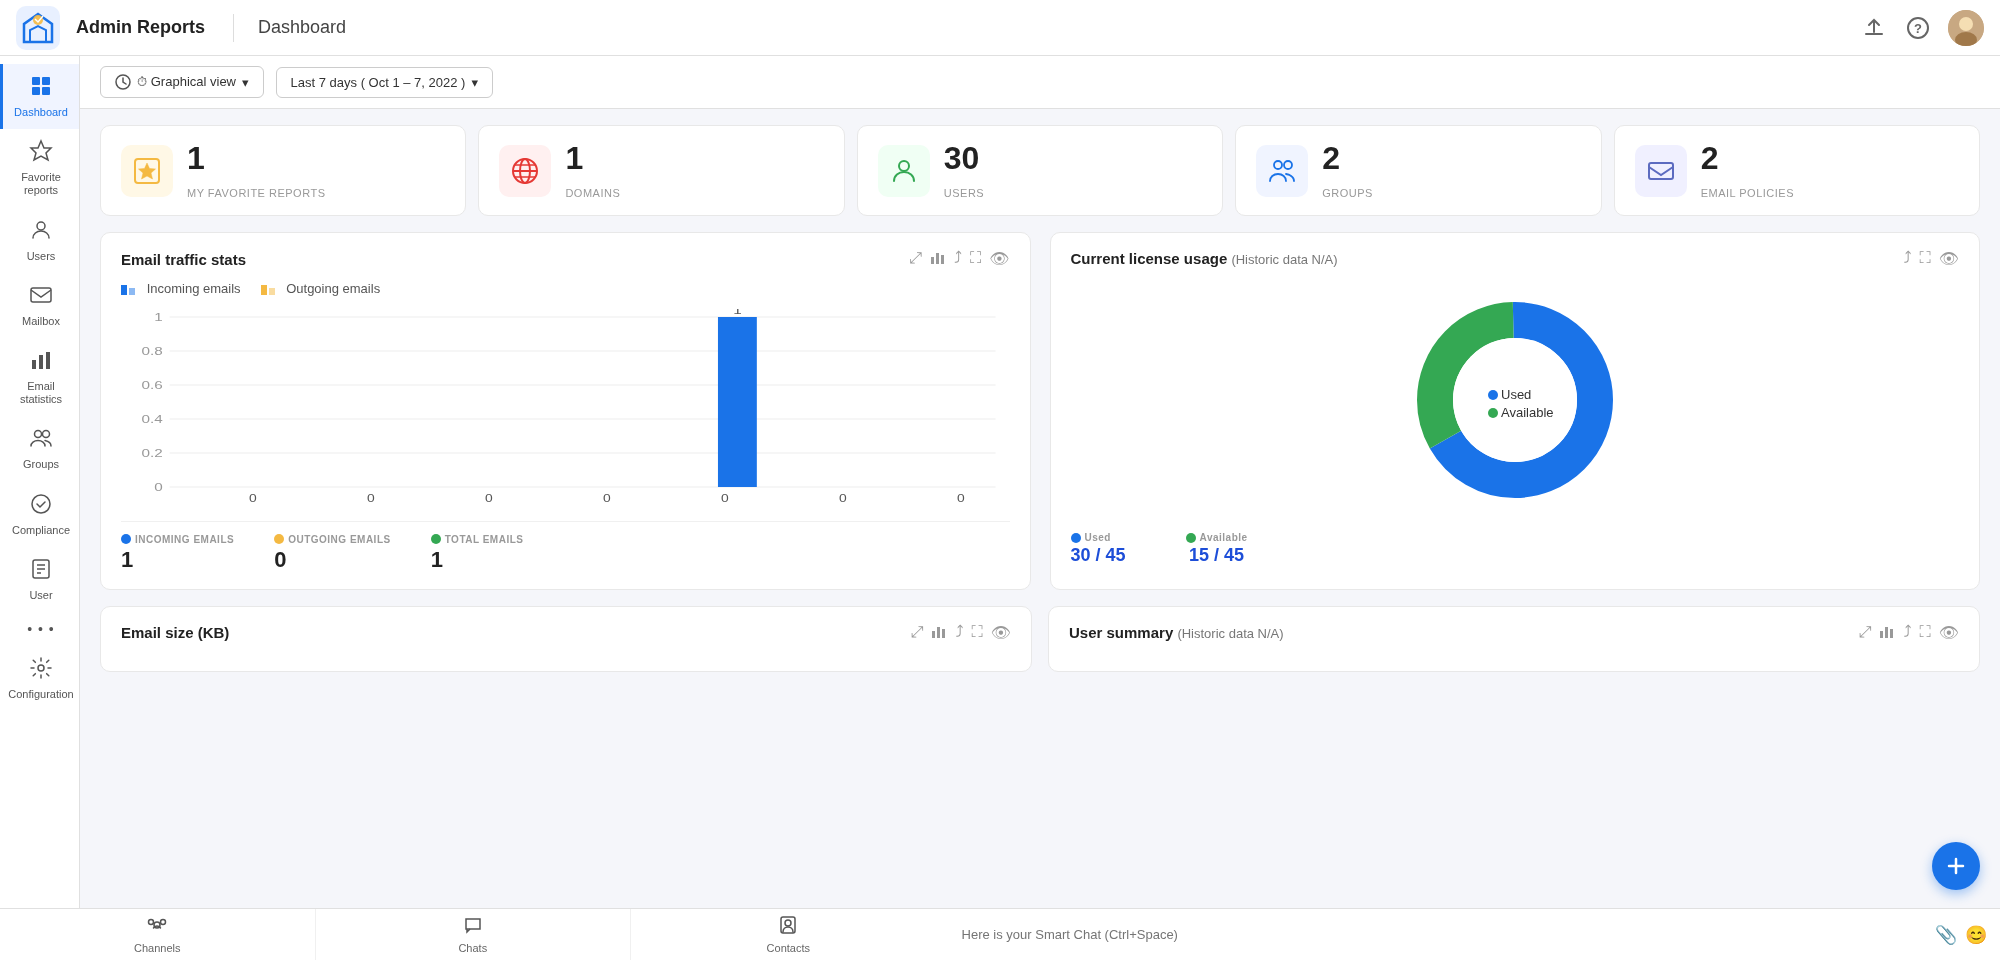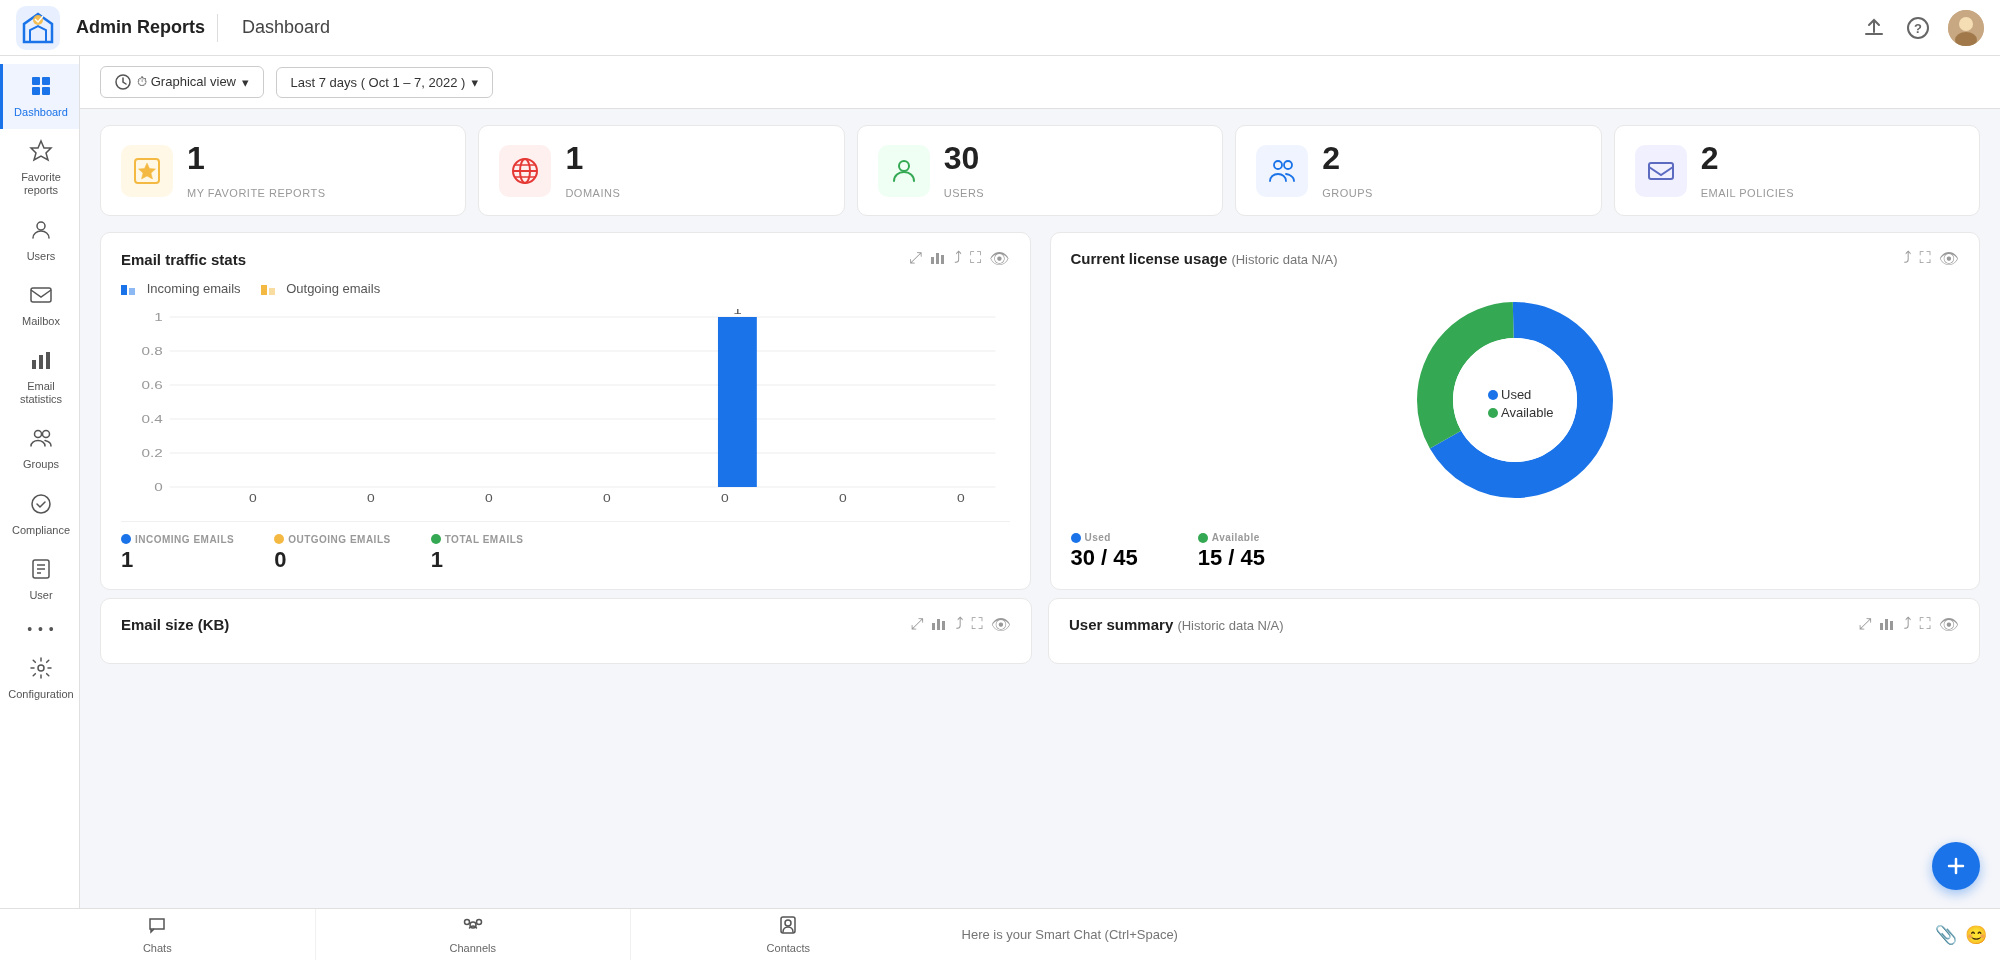--- a/index.html
+++ b/index.html
@@ -6,21 +6,21 @@
     body { font-family: -apple-system, BlinkMacSystemFont, 'Segoe UI', sans-serif; background: #f5f6fa; display: flex; flex-direction: column; height: 960px; overflow: hidden; }
 
     
     .top-header {
       display: flex; align-items: center; background: #fff;
       border-bottom: 1px solid #e0e0e0; height: 56px; padding: 0 16px;
       flex-shrink: 0;
     }
     .logo { width: 44px; height: 44px; margin-right: 16px; }
     .logo svg { width: 44px; height: 44px; }
-    .header-title { font-size: 18px; font-weight: 600; color: #222; margin-right: 12px; }
+    .header-title { font-size: 18px; font-weight: 600; color: #222; margin-right: 28px; }
     .header-divider { width: 1px; height: 28px; background: #ddd; margin-right: 24px; }
     .header-subtitle { font-size: 18px; color: #444; }
     .header-spacer { flex: 1; }
     .header-icons { display: flex; align-items: center; gap: 16px; }
     .header-icon { width: 28px; height: 28px; display: flex; align-items: center; justify-content: center; cursor: pointer; color: #666; font-size: 20px; }
     .avatar { width: 36px; height: 36px; border-radius: 50%; background: #c8a882; display: flex; align-items: center; justify-content: center; overflow: hidden; }
 
     
     .main-layout { display: flex; flex: 1; overflow: hidden; }
 
@@ -65,21 +65,21 @@
     .stat-icon { width: 52px; height: 52px; border-radius: 10px; display: flex; align-items: center; justify-content: center; font-size: 28px; flex-shrink: 0; }
     .stat-icon.yellow { background: #fff8e6; }
     .stat-icon.red { background: #fff0f0; }
     .stat-icon.green { background: #f0fff4; }
     .stat-icon.blue { background: #f0f4ff; }
     .stat-icon.indigo { background: #f0f0ff; }
     .stat-number { font-size: 32px; font-weight: 700; color: #222; line-height: 1; }
     .stat-label { font-size: 11px; color: #999; text-transform: uppercase; letter-spacing: 0.5px; margin-top: 13px; }
 
     
-    .charts-row { display: grid; grid-template-columns: 1fr 1fr; gap: 19px; margin-bottom: 8px; }
+    .charts-row { display: grid; grid-template-columns: 1fr 1fr; gap: 19px; margin-bottom: 16px; }
     .chart-card {
       background: #fff; border-radius: 10px; border: 1px solid #e8e8e8;
       padding: 16px 20px;
     }
     .chart-header { display: flex; align-items: center; justify-content: space-between; margin-bottom: 12px; }
     .chart-title { font-size: 15px; font-weight: 600; color: #222; }
     .chart-actions { display: flex; gap: 8px; }
     .chart-action { color: #999; cursor: pointer; font-size: 16px; }
 
     
@@ -95,21 +95,21 @@
     .dot-blue { width: 10px; height: 10px; border-radius: 50%; background: #1a73e8; display: inline-block; }
     .dot-yellow { width: 10px; height: 10px; border-radius: 50%; background: #f4b942; display: inline-block; }
     .dot-green { width: 10px; height: 10px; border-radius: 50%; background: #34a853; display: inline-block; }
 
     
     .donut-container { display: flex; flex-direction: column; align-items: center; padding: 10px 0; }
     .donut-svg-wrap { position: relative; width: 220px; height: 220px; }
     .license-stats { display: flex; gap: 60px; margin-top: 12px; }
     .license-stat { display: flex; flex-direction: column; gap: 2px; }
     .license-stat-label { font-size: 10px; font-weight: 700; color: #999; letter-spacing: 0.5px; display: flex; align-items: center; gap: 4px; }
-    .license-stat-value { font-size: 22px; font-weight: 700; color: #000000; }
+    .license-stat-value { font-size: 18px; font-weight: 700; color: #1d4ed8; text-align: center; }
 
     
     .charts-row2 { display: grid; grid-template-columns: 1fr 1fr; gap: 16px; }
 
     
     .bottom-bar {
       height: 52px; background: #fff; border-top: 1px solid #e0e0e0;
       display: flex; align-items: center; flex-shrink: 0;
     }
     .bottom-nav { display: flex; flex: 1; }
@@ -547,36 +547,36 @@
       </div>
     </div>
   </div>
 </div>
 
 <div class="bottom-bar">
   <div class="bottom-nav">
     <div class="bottom-nav-item">
       <span class="bottom-nav-icon">
         <svg width="20" height="20" viewBox="0 0 20 20" fill="none">
-            <path d="M3 4h14v10H3z" rx="2" stroke="#555" stroke-width="1.5"></path>
-            <path d="M7 14l-3 3v-3" stroke="#555" stroke-width="1.5"></path>
-          </svg>
-      </span>
-      <span>Chats</span>
-    </div>
-    <div class="bottom-nav-item">
-      <span class="bottom-nav-icon">
-        <svg width="20" height="20" viewBox="0 0 20 20" fill="none">
             <circle cx="10" cy="10" r="3" stroke="#555" stroke-width="1.5"></circle>
             <circle cx="4" cy="7" r="2.5" stroke="#555" stroke-width="1.5"></circle>
             <circle cx="16" cy="7" r="2.5" stroke="#555" stroke-width="1.5"></circle>
             <path d="M6.5 13c.7-1 2-2 3.5-2s2.8 1 3.5 2" stroke="#555" stroke-width="1.5" stroke-linecap="round"></path>
           </svg>
       </span>
       <span>Channels</span>
+    </div>
+    <div class="bottom-nav-item">
+      <span class="bottom-nav-icon">
+        <svg width="20" height="20" viewBox="0 0 20 20" fill="none">
+            <path d="M3 4h14v10H3z" rx="2" stroke="#555" stroke-width="1.5"></path>
+            <path d="M7 14l-3 3v-3" stroke="#555" stroke-width="1.5"></path>
+          </svg>
+      </span>
+      <span>Chats</span>
     </div>
     <div class="bottom-nav-item">
       <span class="bottom-nav-icon">
         <svg width="20" height="20" viewBox="0 0 20 20" fill="none">
             <rect x="3" y="2" width="14" height="16" rx="2" stroke="#555" stroke-width="1.5"></rect>
             <circle cx="10" cy="8" r="3" stroke="#555" stroke-width="1.5"></circle>
             <path d="M5 17c0-3 2.2-5 5-5s5 2 5 5" stroke="#555" stroke-width="1.5" stroke-linecap="round"></path>
           </svg>
       </span>
       <span>Contacts</span>

